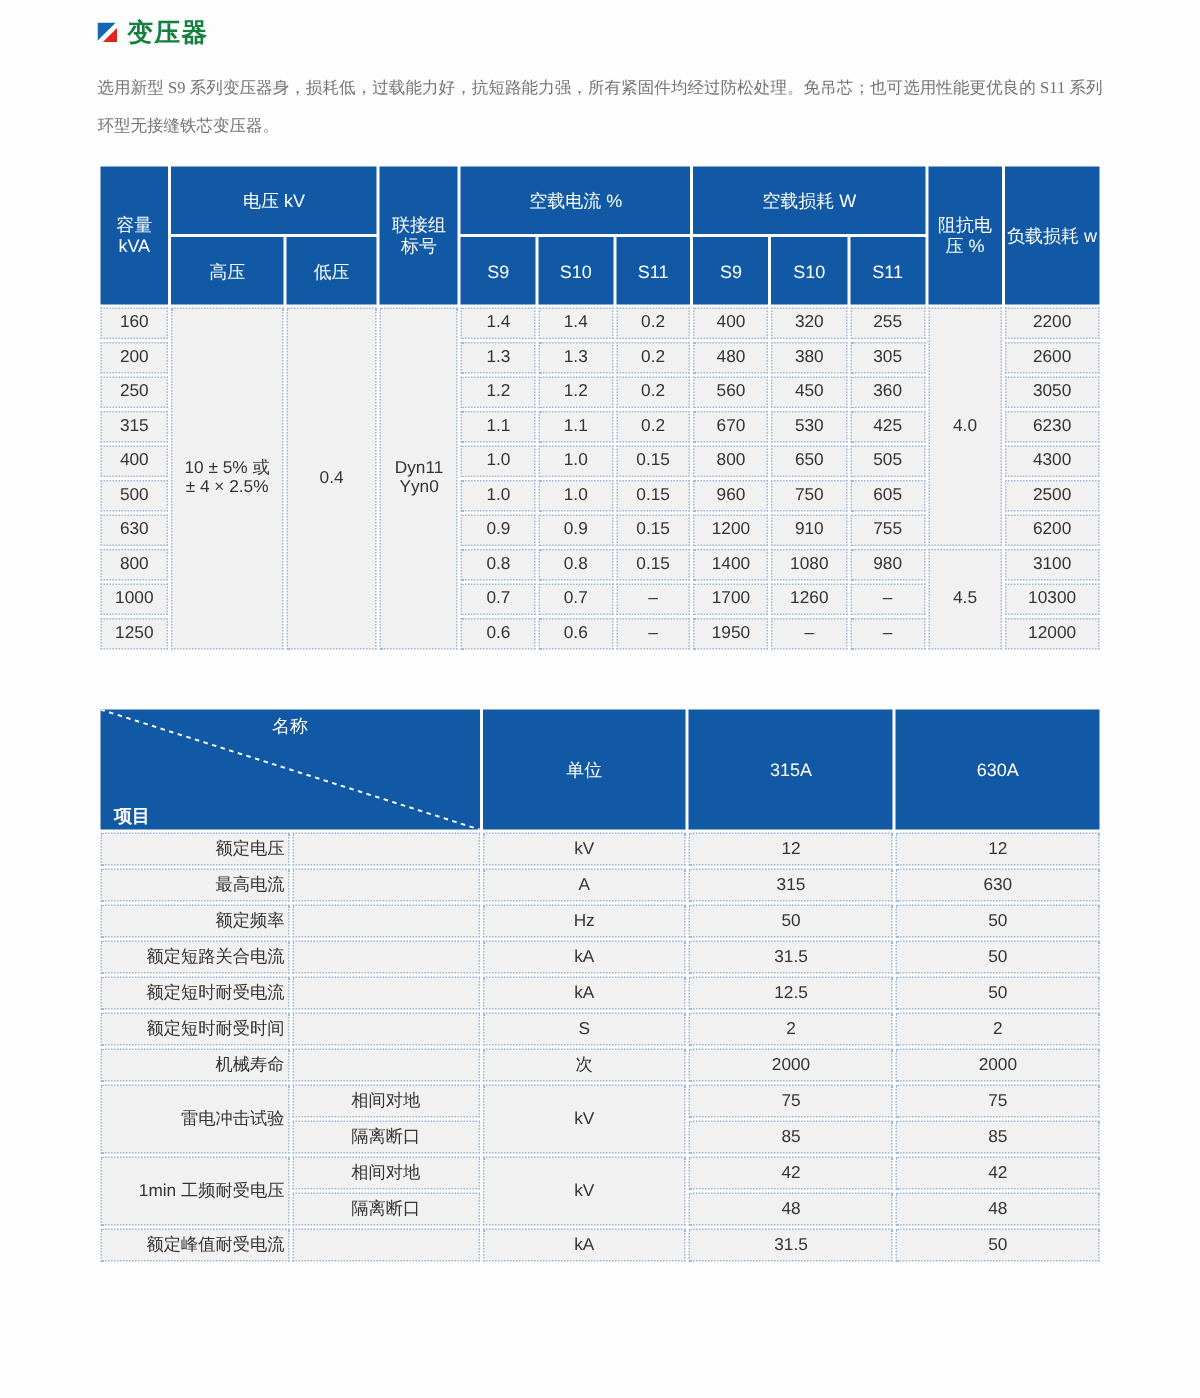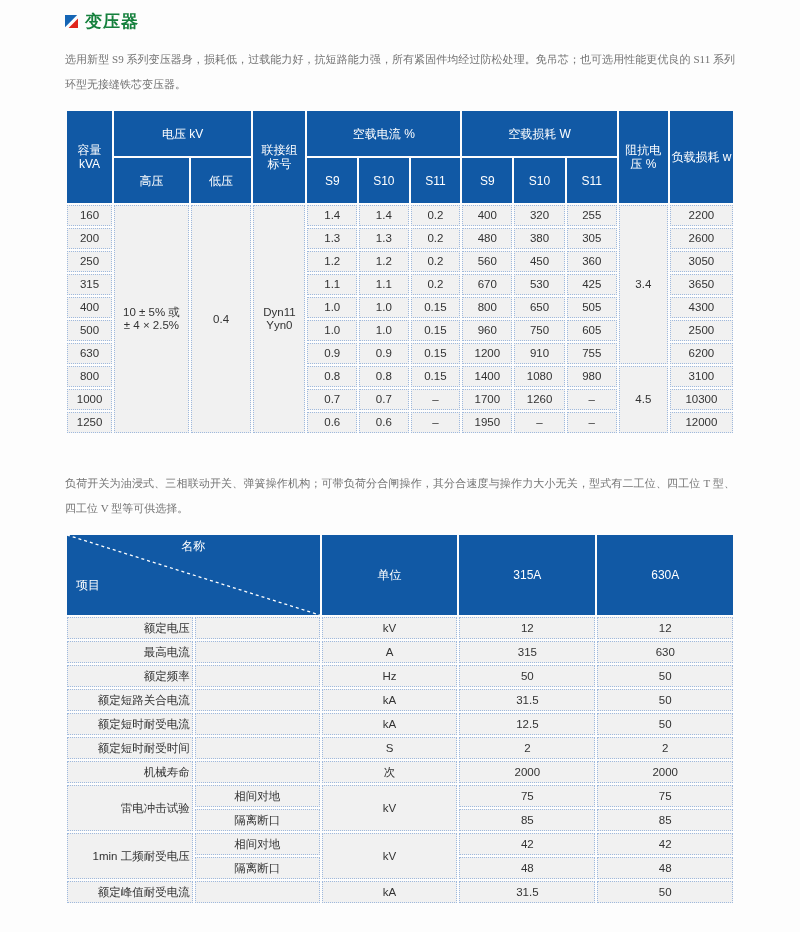--- a/index.html
+++ b/index.html
@@ -18,21 +18,21 @@
   td{background:#f1f1f1;border:1px dotted #9fb9dd;font-size:11.5px;text-align:center;
      padding:1px 2px;height:17px;vertical-align:middle;line-height:13px;}
   td.pre{white-space:pre-line;}
   td.lbl{text-align:right;padding-left:9px;}
 
   .t2 th{height:17px;}
   .t2 td{height:18px;}
   th.diag{position:relative;padding:12px;height:40px;}
   th.diag svg{position:absolute;left:0;top:0;width:100%;height:100%;}
   th.diag .nm{position:absolute;top:4px;left:0;right:0;text-align:center;}
-  th.diag .it{position:absolute;bottom:23px;left:9px;}
+  th.diag .it{position:absolute;bottom:2px;left:9px;font-weight:bold;}
 
   .sec{margin-top:0;}
   .gap1{height:36px;}
   .gap2{height:34px;}
 </style>
 </head>
 <body>
 
 <div class="page">
 
@@ -92,21 +92,21 @@
 ± 4 × 2.5%</td>
             <td rowspan="10">0.4</td>
             <td rowspan="10" class="pre">Dyn11
 Yyn0</td>
             <td>1.4</td>
             <td>1.4</td>
             <td>0.2</td>
             <td>400</td>
             <td>320</td>
             <td>255</td>
-            <td rowspan="7">3.4</td>
+            <td rowspan="7">4.0</td>
             <td>2200</td>
           </tr>
           <tr>
             <td>200</td>
             <td>1.3</td>
             <td>1.3</td>
             <td>0.2</td>
             <td>480</td>
             <td>380</td>
             <td>305</td>
@@ -123,21 +123,21 @@
             <td>3050</td>
           </tr>
           <tr>
             <td>315</td>
             <td>1.1</td>
             <td>1.1</td>
             <td>0.2</td>
             <td>670</td>
             <td>530</td>
             <td>425</td>
-            <td>3650</td>
+            <td>6230</td>
           </tr>
           <tr>
             <td>400</td>
             <td>1.0</td>
             <td>1.0</td>
             <td>0.15</td>
             <td>800</td>
             <td>650</td>
             <td>505</td>
             <td>4300</td>
@@ -193,21 +193,20 @@
             <td>–</td>
             <td>12000</td>
           </tr>
         </tbody>
     </table>
   </div>
 
   <div class="gap1"></div>
 
   <div class="sec">
-    <p class="intro">负荷开关为油浸式、三相联动开关、弹簧操作机构；可带负荷分合闸操作，其分合速度与操作力大小无关，型式有二工位、四工位 T 型、四工位 V 型等可供选择。</p>
 
     <table class="t2">
       <colgroup>
         <col style="width:19.1%">
           <col style="width:19.0%">
           <col style="width:20.6%">
           <col style="width:20.7%">
           <col style="width:20.6%">
       </colgroup>
       <thead>

